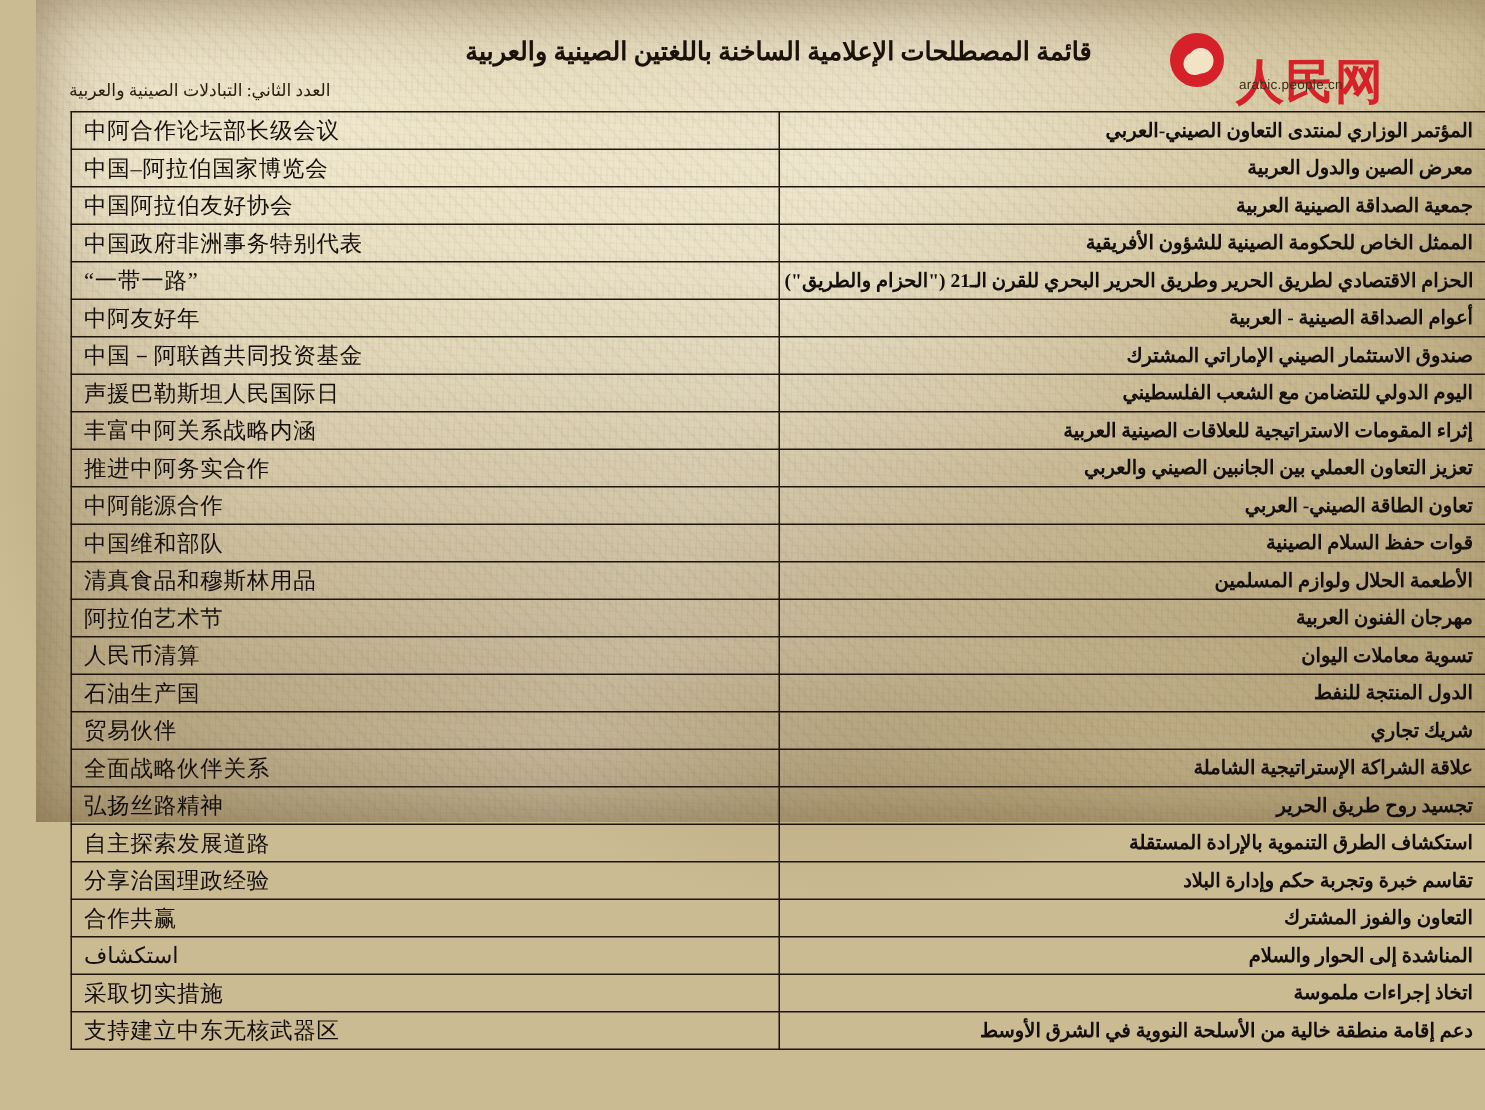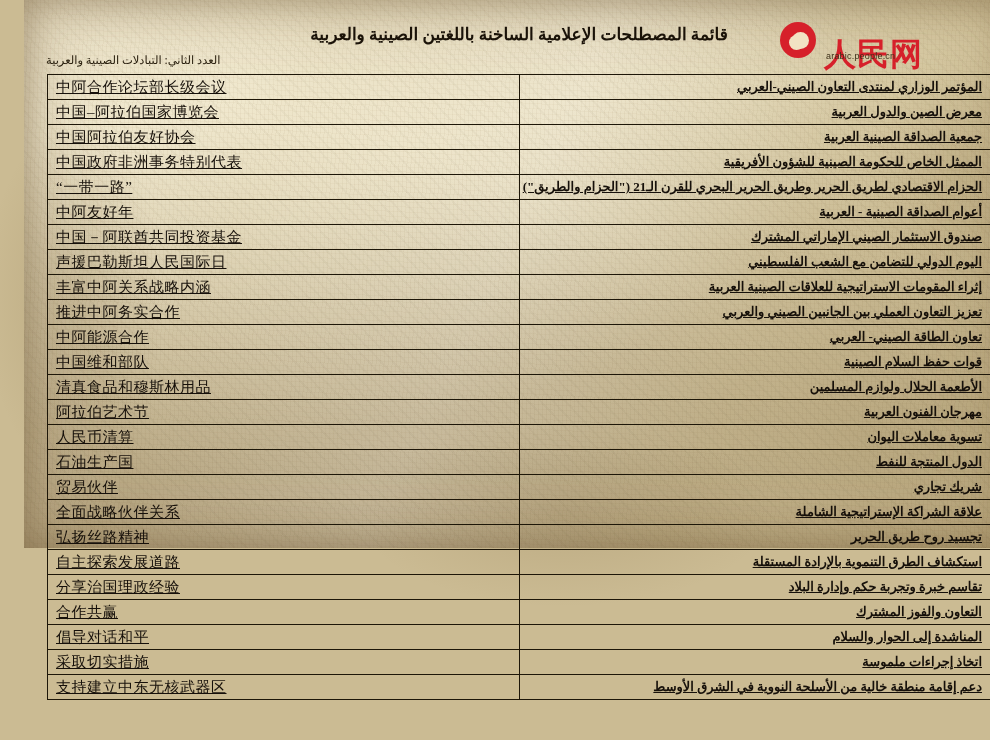--- a/index.html
+++ b/index.html
@@ -126,21 +126,20 @@
     width: 944px;
     border-collapse: collapse;
     table-layout: fixed;
   }
   table.terms td {
     border: 1px solid #1d1608;
     height: 24px;
     padding: 0 8px;
     vertical-align: middle;
     background: transparent;
-    text-decoration: underline;
   }
   td.zh {
     width: 50%;
     text-align: left;
     font-family: "Liberation Serif", "DejaVu Serif", serif;
     font-size: 15px;
     color: #16100a;
     letter-spacing: 0.5px;
     white-space: nowrap;
     overflow: hidden;
@@ -274,21 +273,21 @@
           </tr>
         <tr>
             <td class="zh">分享治国理政经验</td>
             <td class="ar">تقاسم خبرة وتجربة حكم وإدارة البلاد</td>
           </tr>
         <tr>
             <td class="zh">合作共赢</td>
             <td class="ar">التعاون والفوز المشترك</td>
           </tr>
         <tr>
-            <td class="zh">倡导对话和平</td>
+            <td class="zh">استكشاف</td>
             <td class="ar">المناشدة إلى الحوار والسلام</td>
           </tr>
         <tr>
             <td class="zh">采取切实措施</td>
             <td class="ar">اتخاذ إجراءات ملموسة</td>
           </tr>
         <tr>
             <td class="zh">支持建立中东无核武器区</td>
             <td class="ar">دعم إقامة منطقة خالية من الأسلحة النووية في الشرق الأوسط</td>
           </tr>

